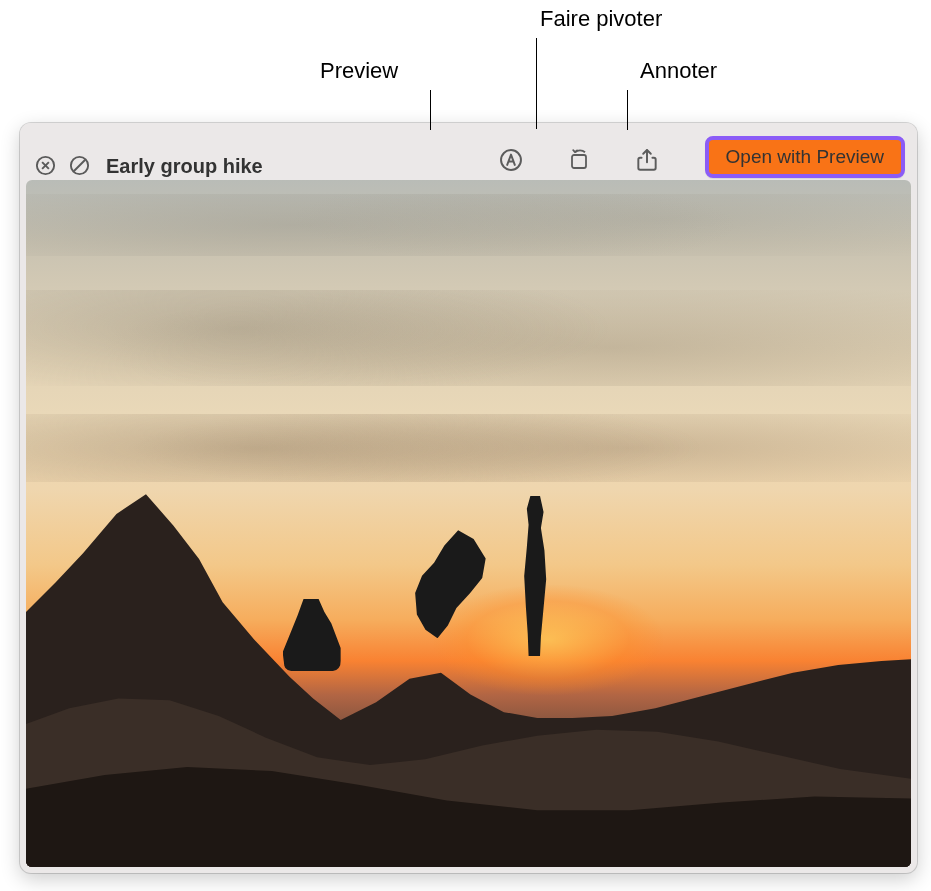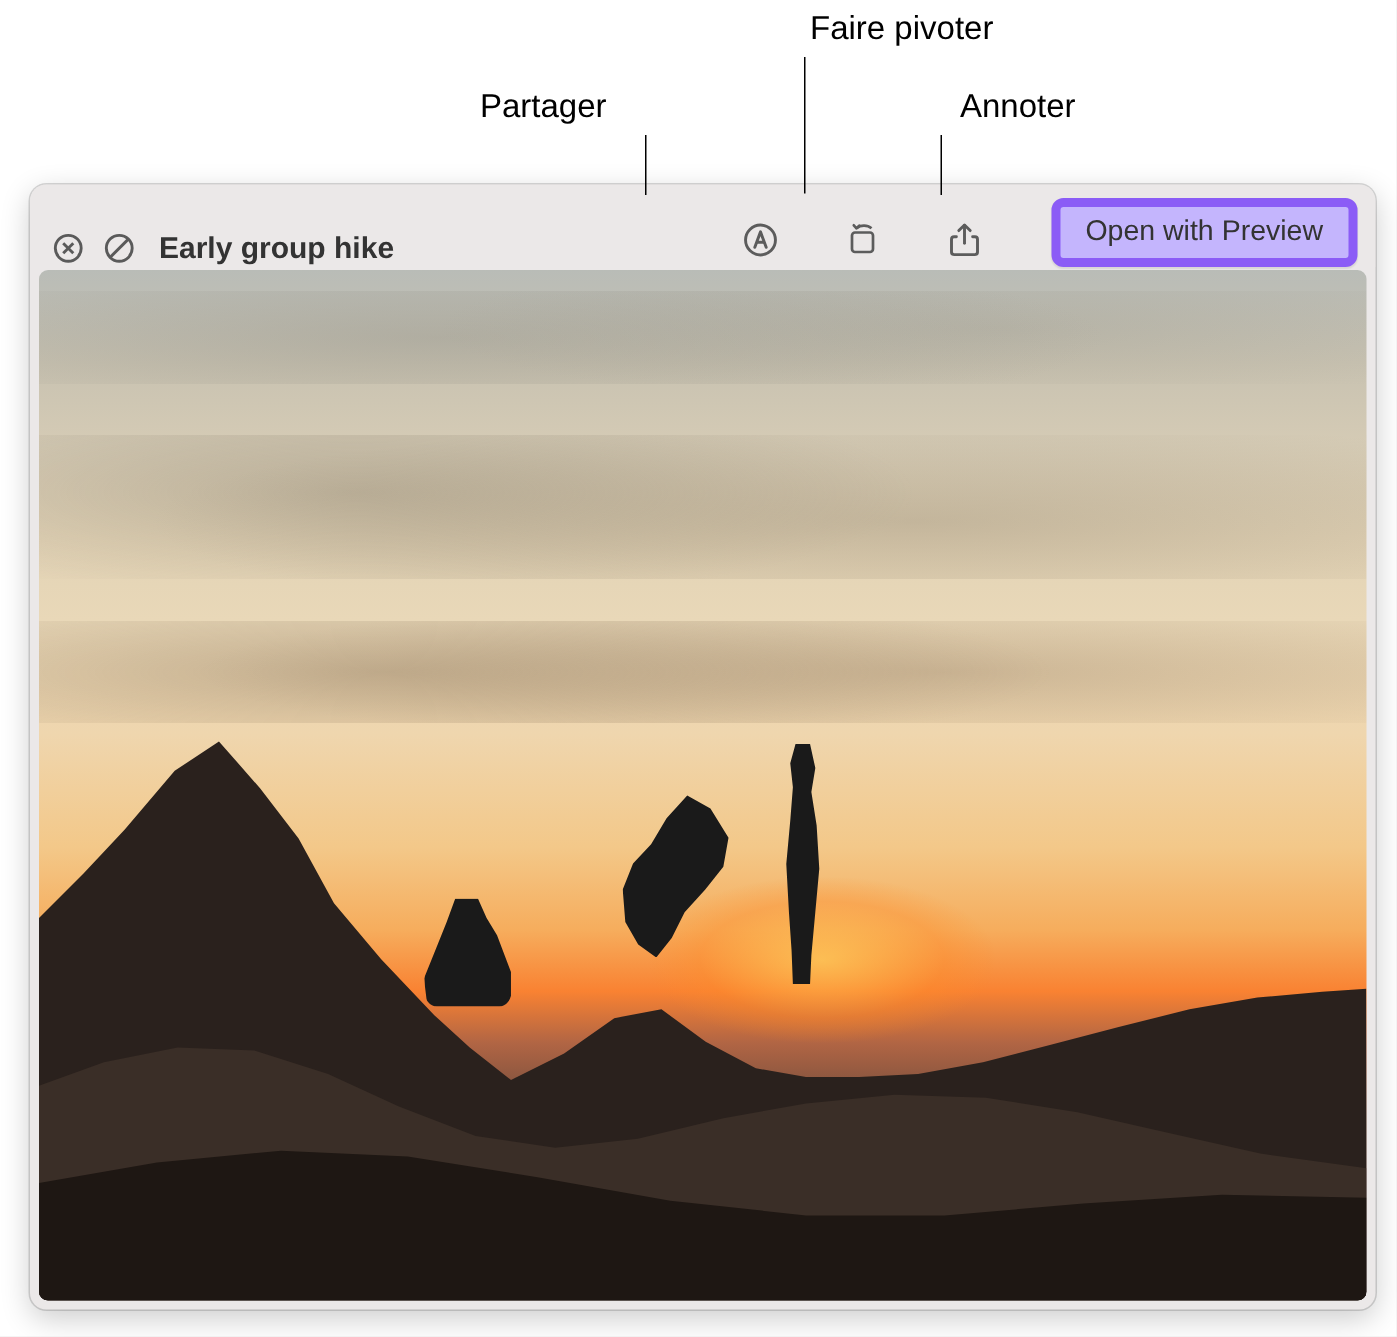--- a/index.html
+++ b/index.html
@@ -109,22 +109,22 @@
       align-items: center;
       justify-content: center;
       cursor: pointer;
       color: #5c5c5c;
     }
     .toolbar-icon svg {
       width: 26px;
       height: 26px;
     }
     .open-btn {
-      background: #c4b5fd;
-      border: 6px solid #8b5cf6;
+      background: #f97316;
+      border: 4px solid #8b5cf6;
       border-radius: 8px;
       box-shadow: 0 1px 1px rgba(0,0,0,0.08);
       padding: 6px 17px;
       font-size: 19px;
       color: #333;
       cursor: pointer;
       margin-left: 20px;
     }
     .image-area {
       position: absolute;
@@ -196,21 +196,21 @@
       top: 46%;
       width: 44px;
       height: 160px;
       clip-path: polygon(40% 0%, 62% 0%, 70% 10%, 64% 20%, 72% 34%, 76% 52%, 70% 70%, 64% 88%, 62% 100%, 36% 100%, 34% 86%, 30% 70%, 26% 50%, 32% 32%, 36% 18%, 32% 8%);
     }
   </style>
 </head>
 <body>
 
 <div class="callout-container">
-  <div class="callout callout-annoter">Partager</div>
+  <div class="callout callout-annoter">Preview</div>
   <div class="callout callout-pivoter">Faire pivoter</div>
   <div class="callout callout-partager">Annoter</div>
   <div class="callout-line line-annoter"></div>
   <div class="callout-line line-pivoter"></div>
   <div class="callout-line line-partager"></div>
 </div>
 
 <div class="app-window">
   <div class="titlebar">
     <div class="icon-btn close-icon">

